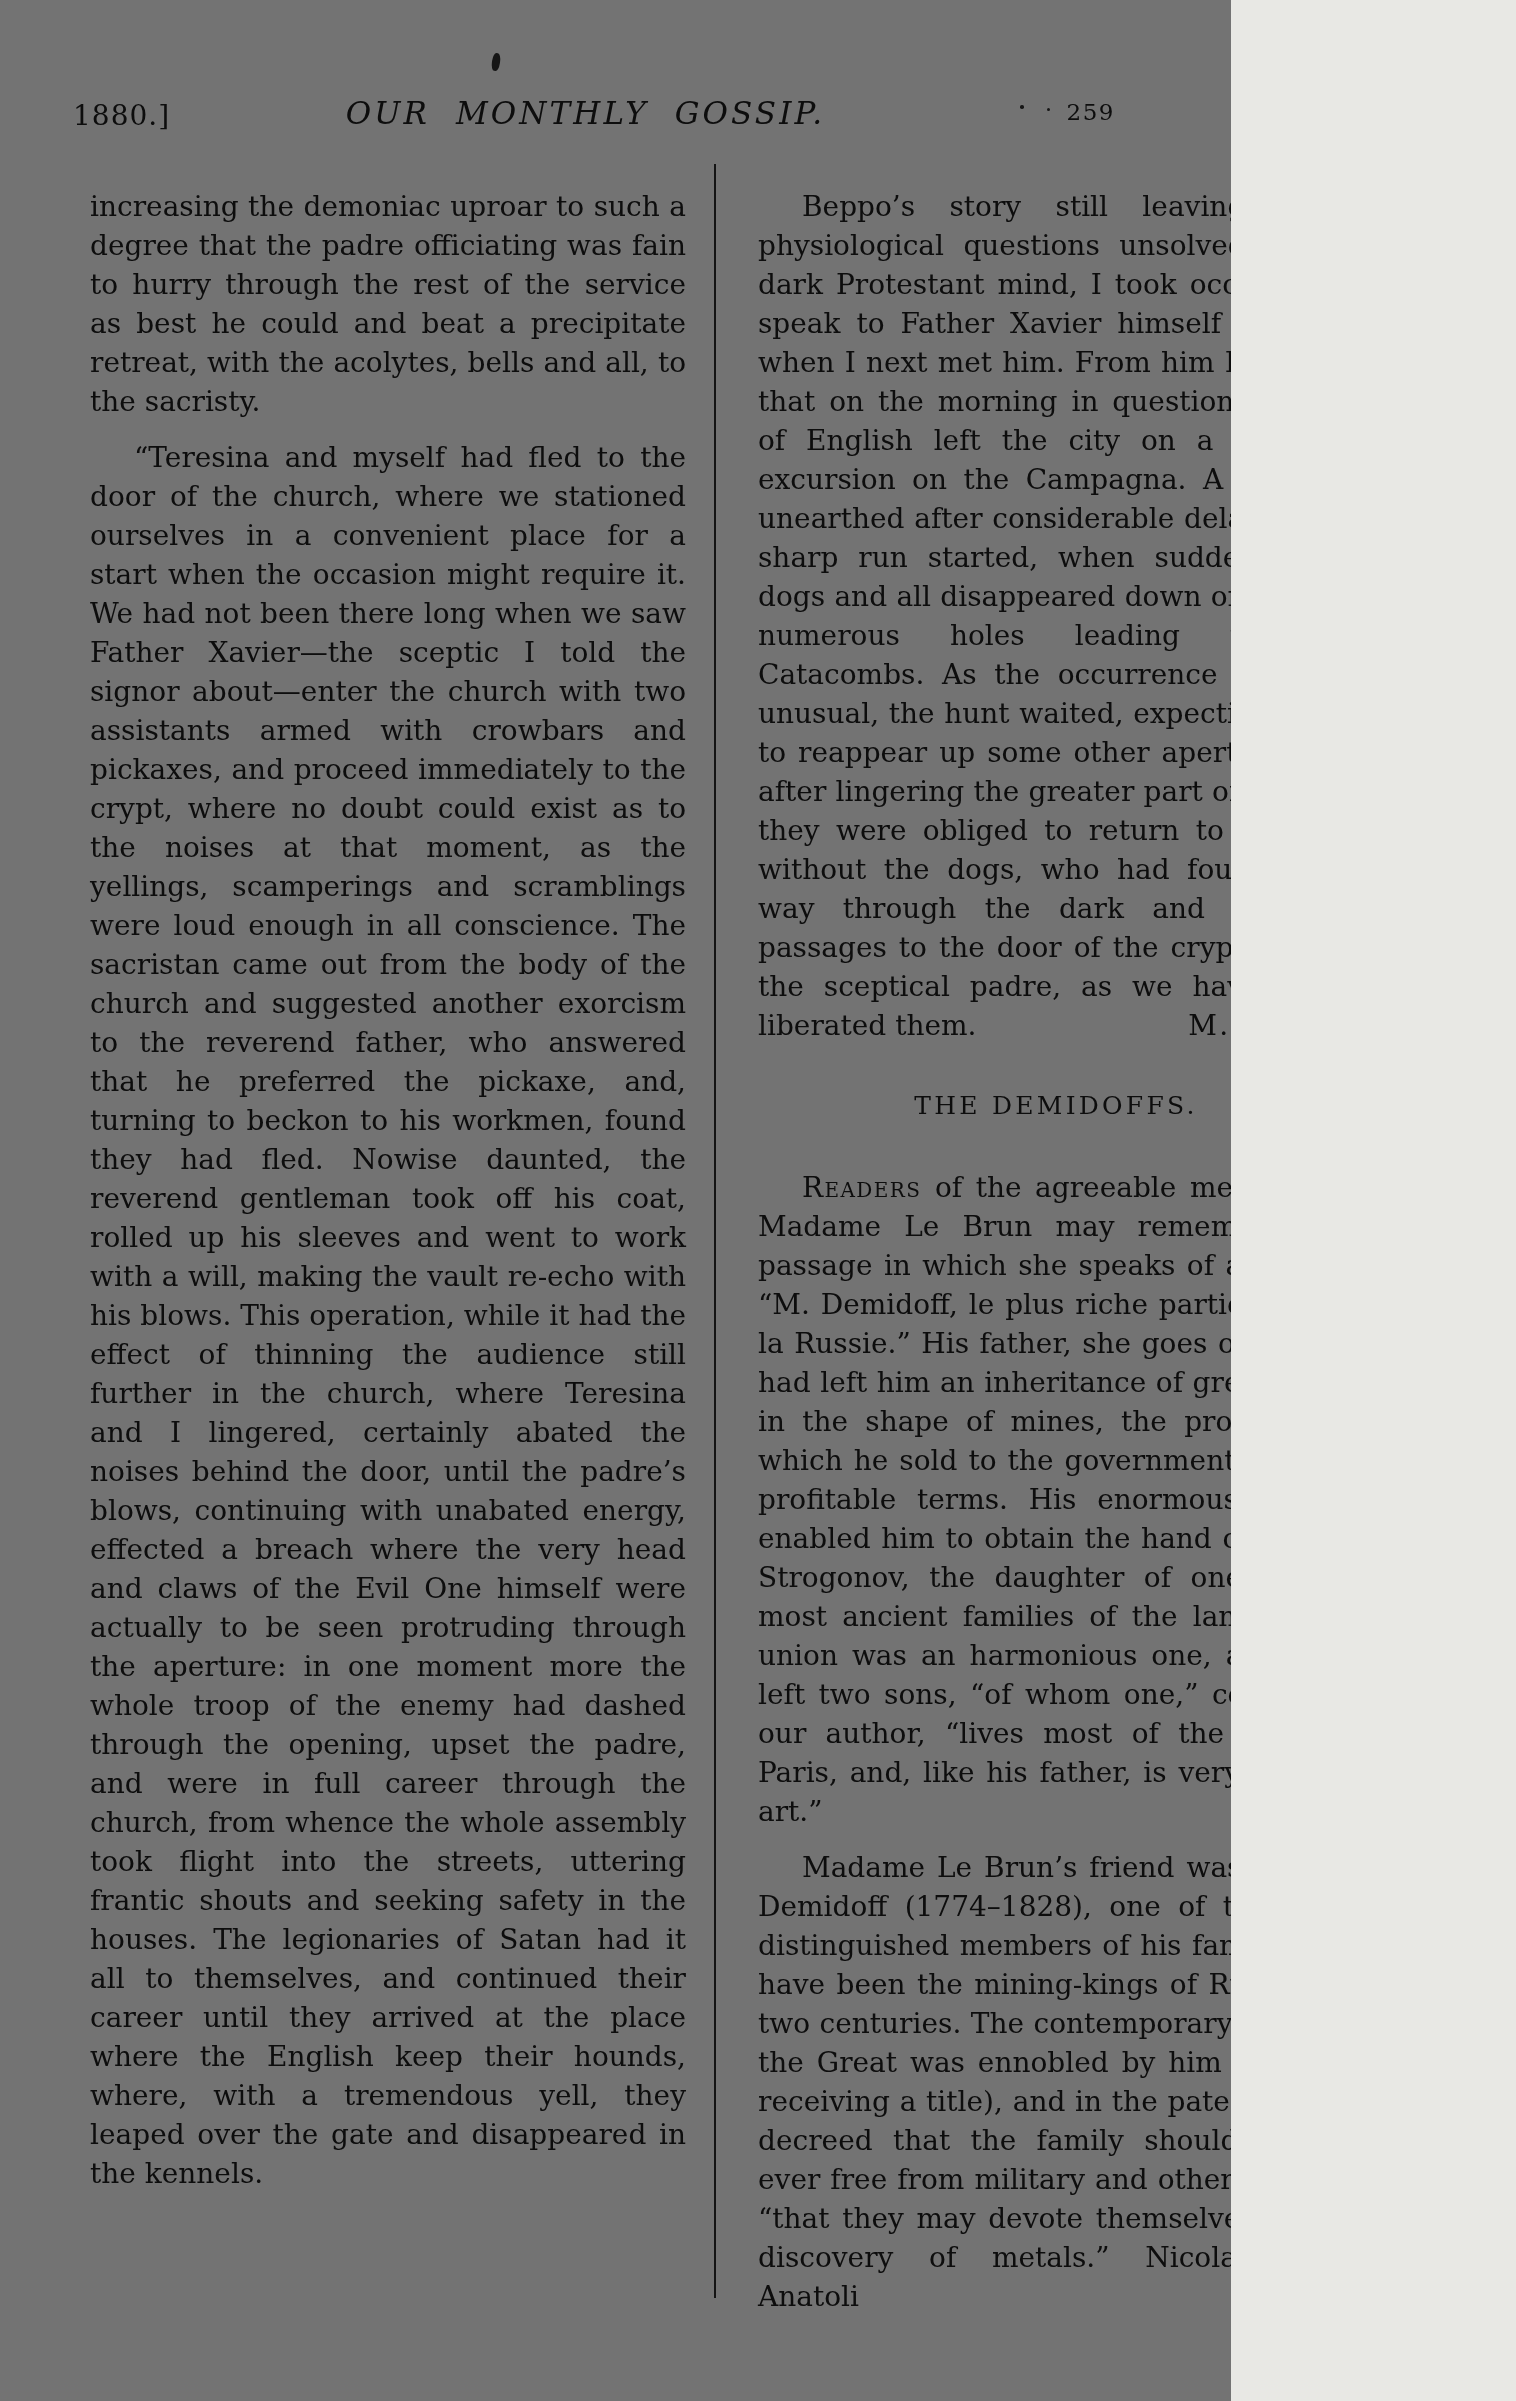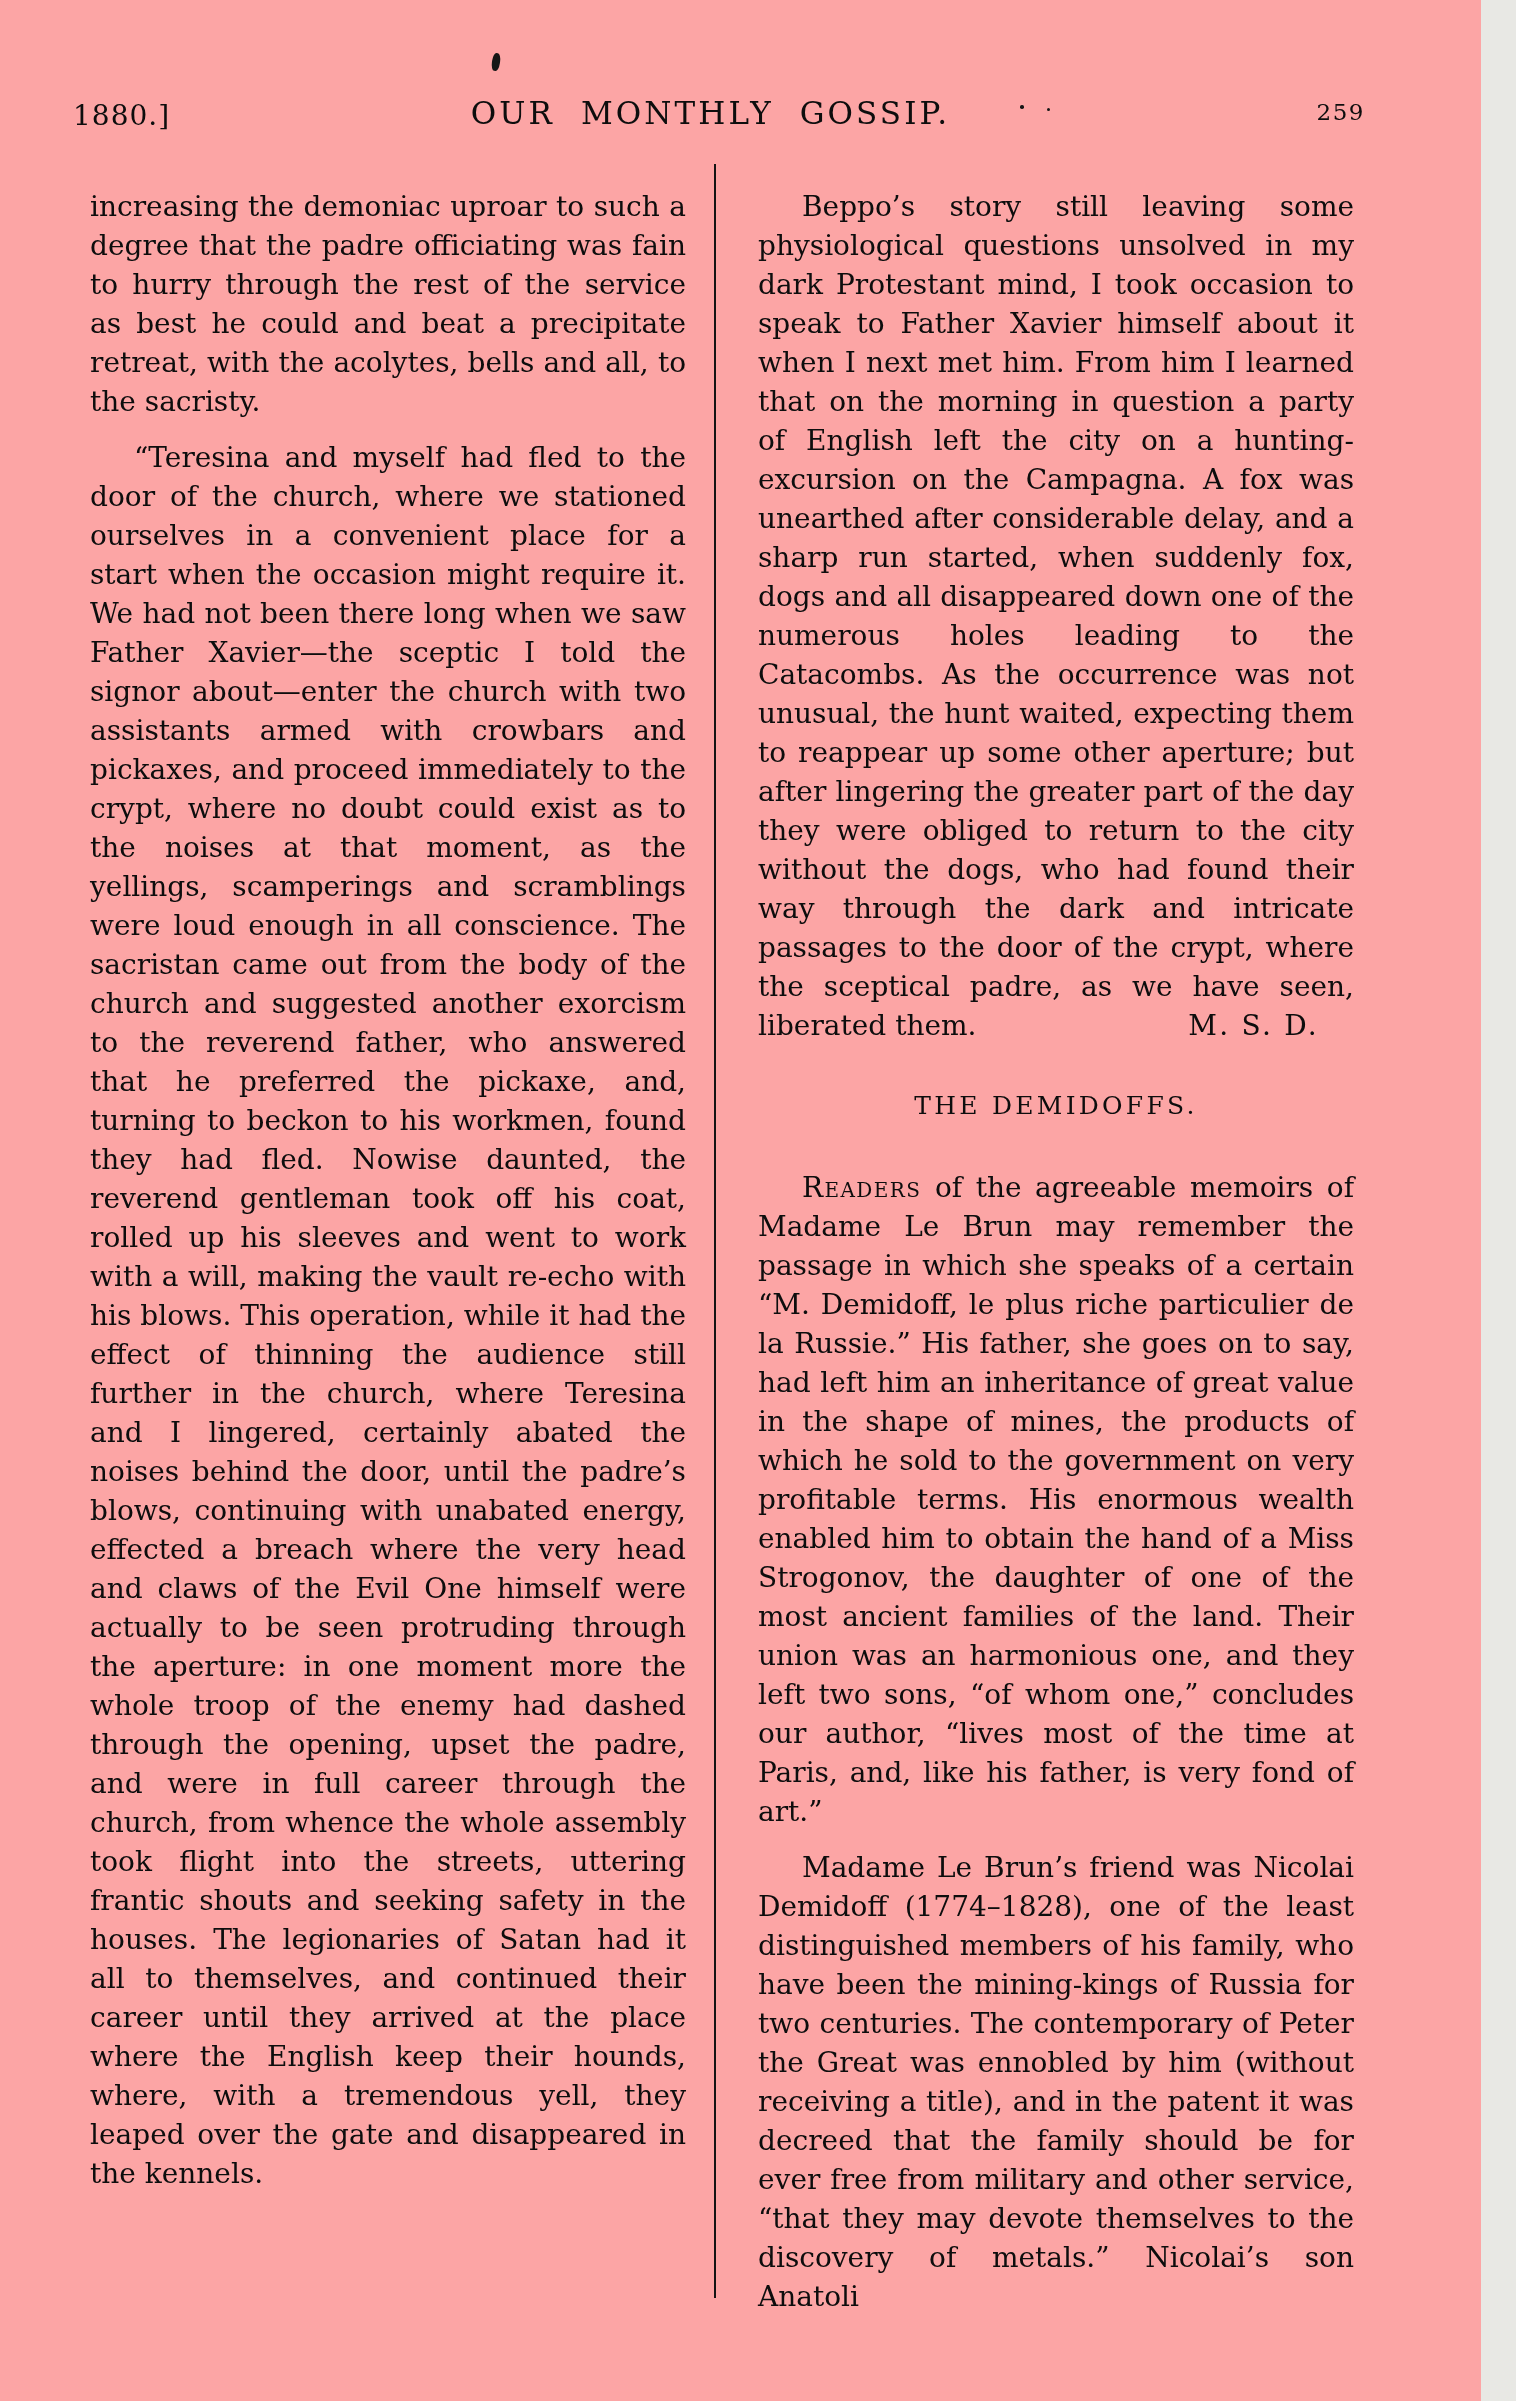--- a/index.html
+++ b/index.html
@@ -1,37 +1,38 @@
 <!DOCTYPE html>
 <html style="font-size:8px"><head>
 <meta charset="utf-8">
 <style>
   html, body { margin: 0; padding: 0; background: #e8e8e4; }
   .page {
     position: relative;
-    width: 1481px;
+    width: 1231px;
     height: 2401px;
-    background: #fca5a5;
+    background: #737373;
     font-family: "DejaVu Serif", "Liberation Serif", serif;
     color: #0d0d0d;
     overflow: hidden;
   }
   .header-left {
     position: absolute;
     left: 73px;
     top: 99px;
     font-size: 28px;
     letter-spacing: 1px;
   }
   .header-title {
     position: absolute;
     left: 0;
     right: 60px;
     top: 95px;
     text-align: center;
+    font-style: italic;
     font-size: 31px;
     letter-spacing: 0.10em;
     word-spacing: 13px;
   }
   .header-page {
     position: absolute;
     right: 116px;
     top: 99px;
     font-size: 23px;
     letter-spacing: 1.5px;

